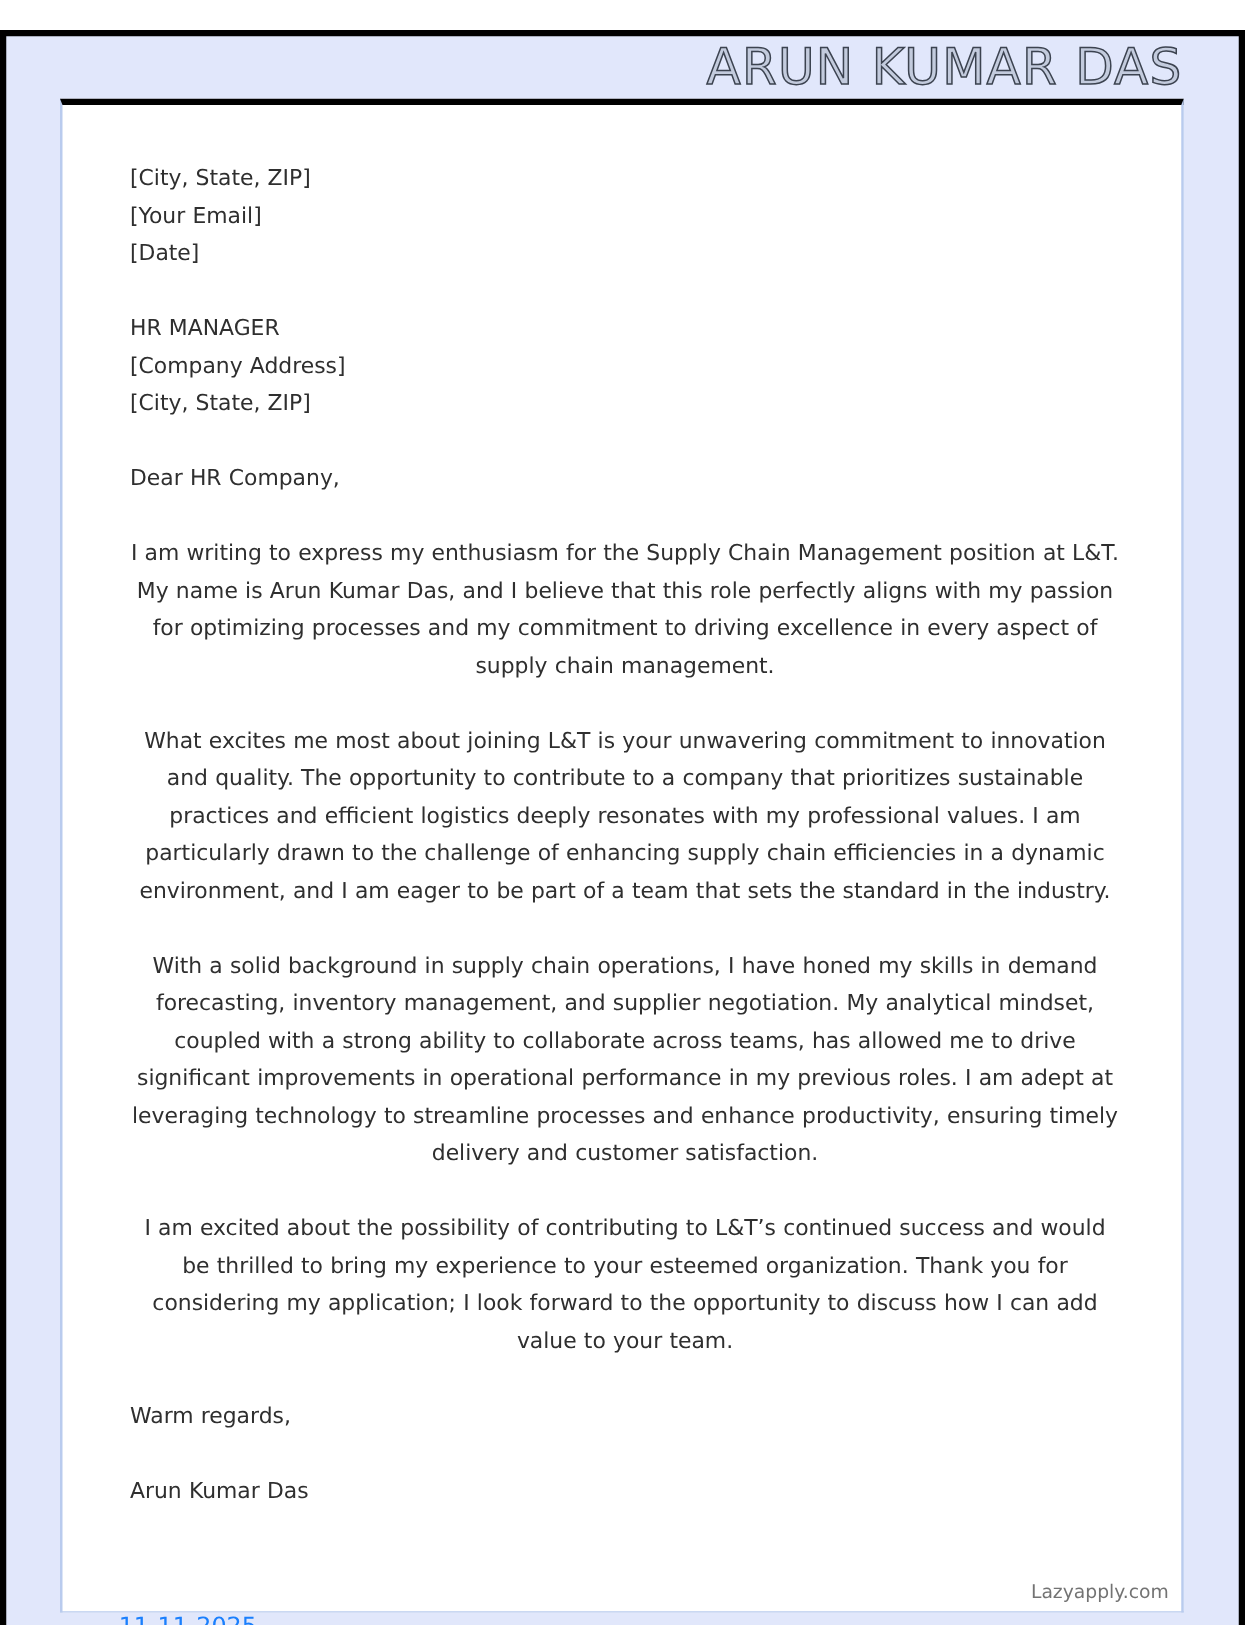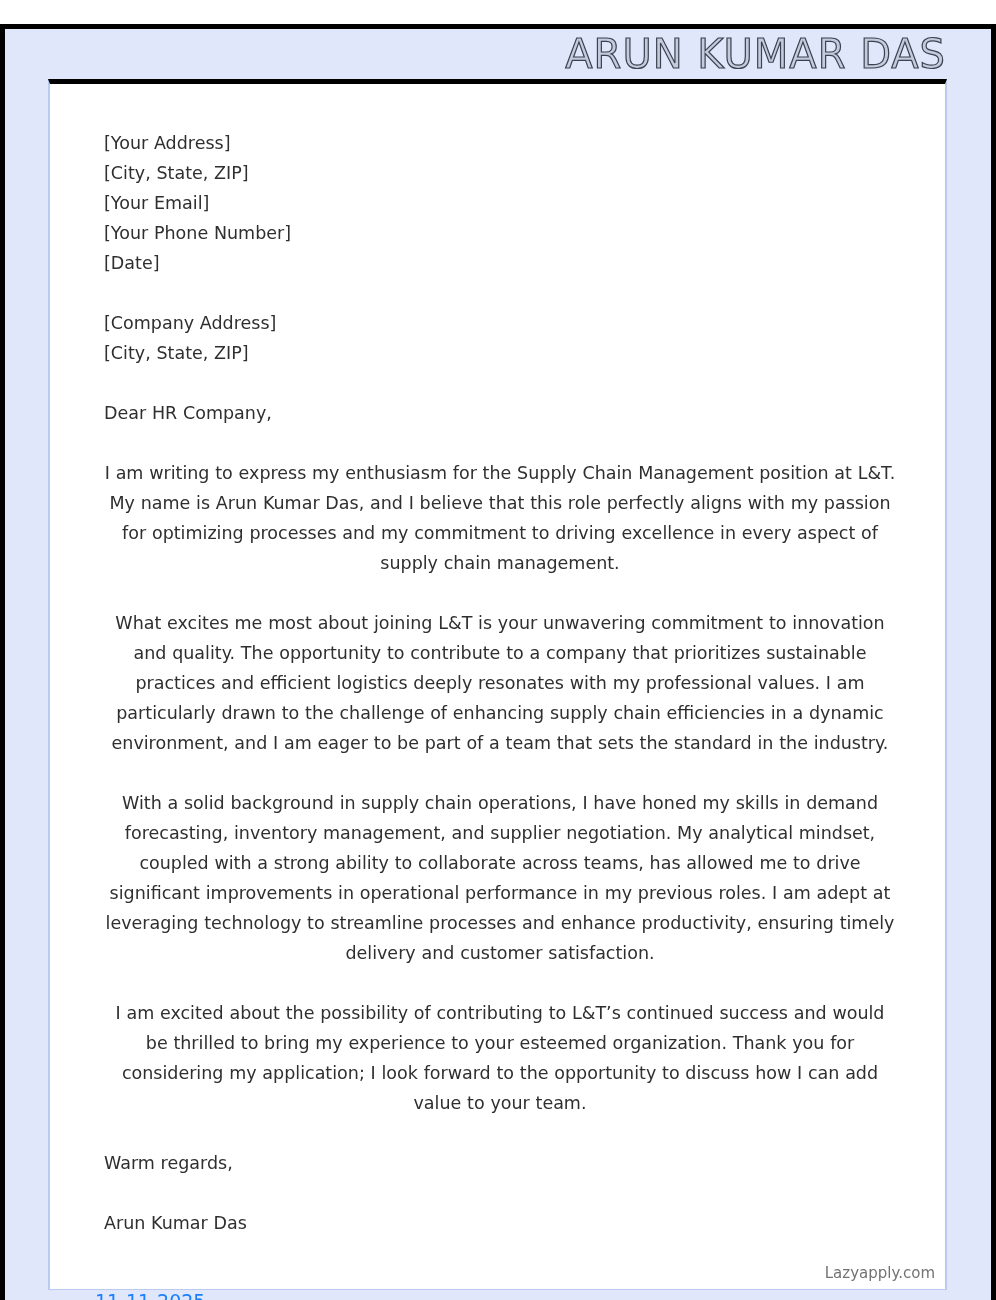--- a/index.html
+++ b/index.html
@@ -135,28 +135,27 @@
 
   <div id="header-banner">
     <div id="applicant-name">ARUN KUMAR DAS</div>
   </div>
 
   <div id="letter-sheet">
 
     <div id="letter-body">
 
       <div class="block">
-        <p class="line">[Your Address]</p>
         <p class="line">[City, State, ZIP]</p>
         <p class="line">[Your Email]</p>
-        <p class="line">[Your Phone Number]</p>
         <p class="line">[Date]</p>
       </div>
 
       <div class="block">
+        <p class="line">HR MANAGER</p>
         <p class="line">[Company Address]</p>
         <p class="line">[City, State, ZIP]</p>
       </div>
 
       <div class="block">
         <p class="line">Dear HR Company,</p>
       </div>
 
       <div class="block">
         <p class="para">I am writing to express my enthusiasm for the Supply Chain Management position at L&amp;T. My name is Arun Kumar Das, and I believe that this role perfectly aligns with my passion for optimizing processes and my commitment to driving excellence in every aspect of supply chain management.</p>

